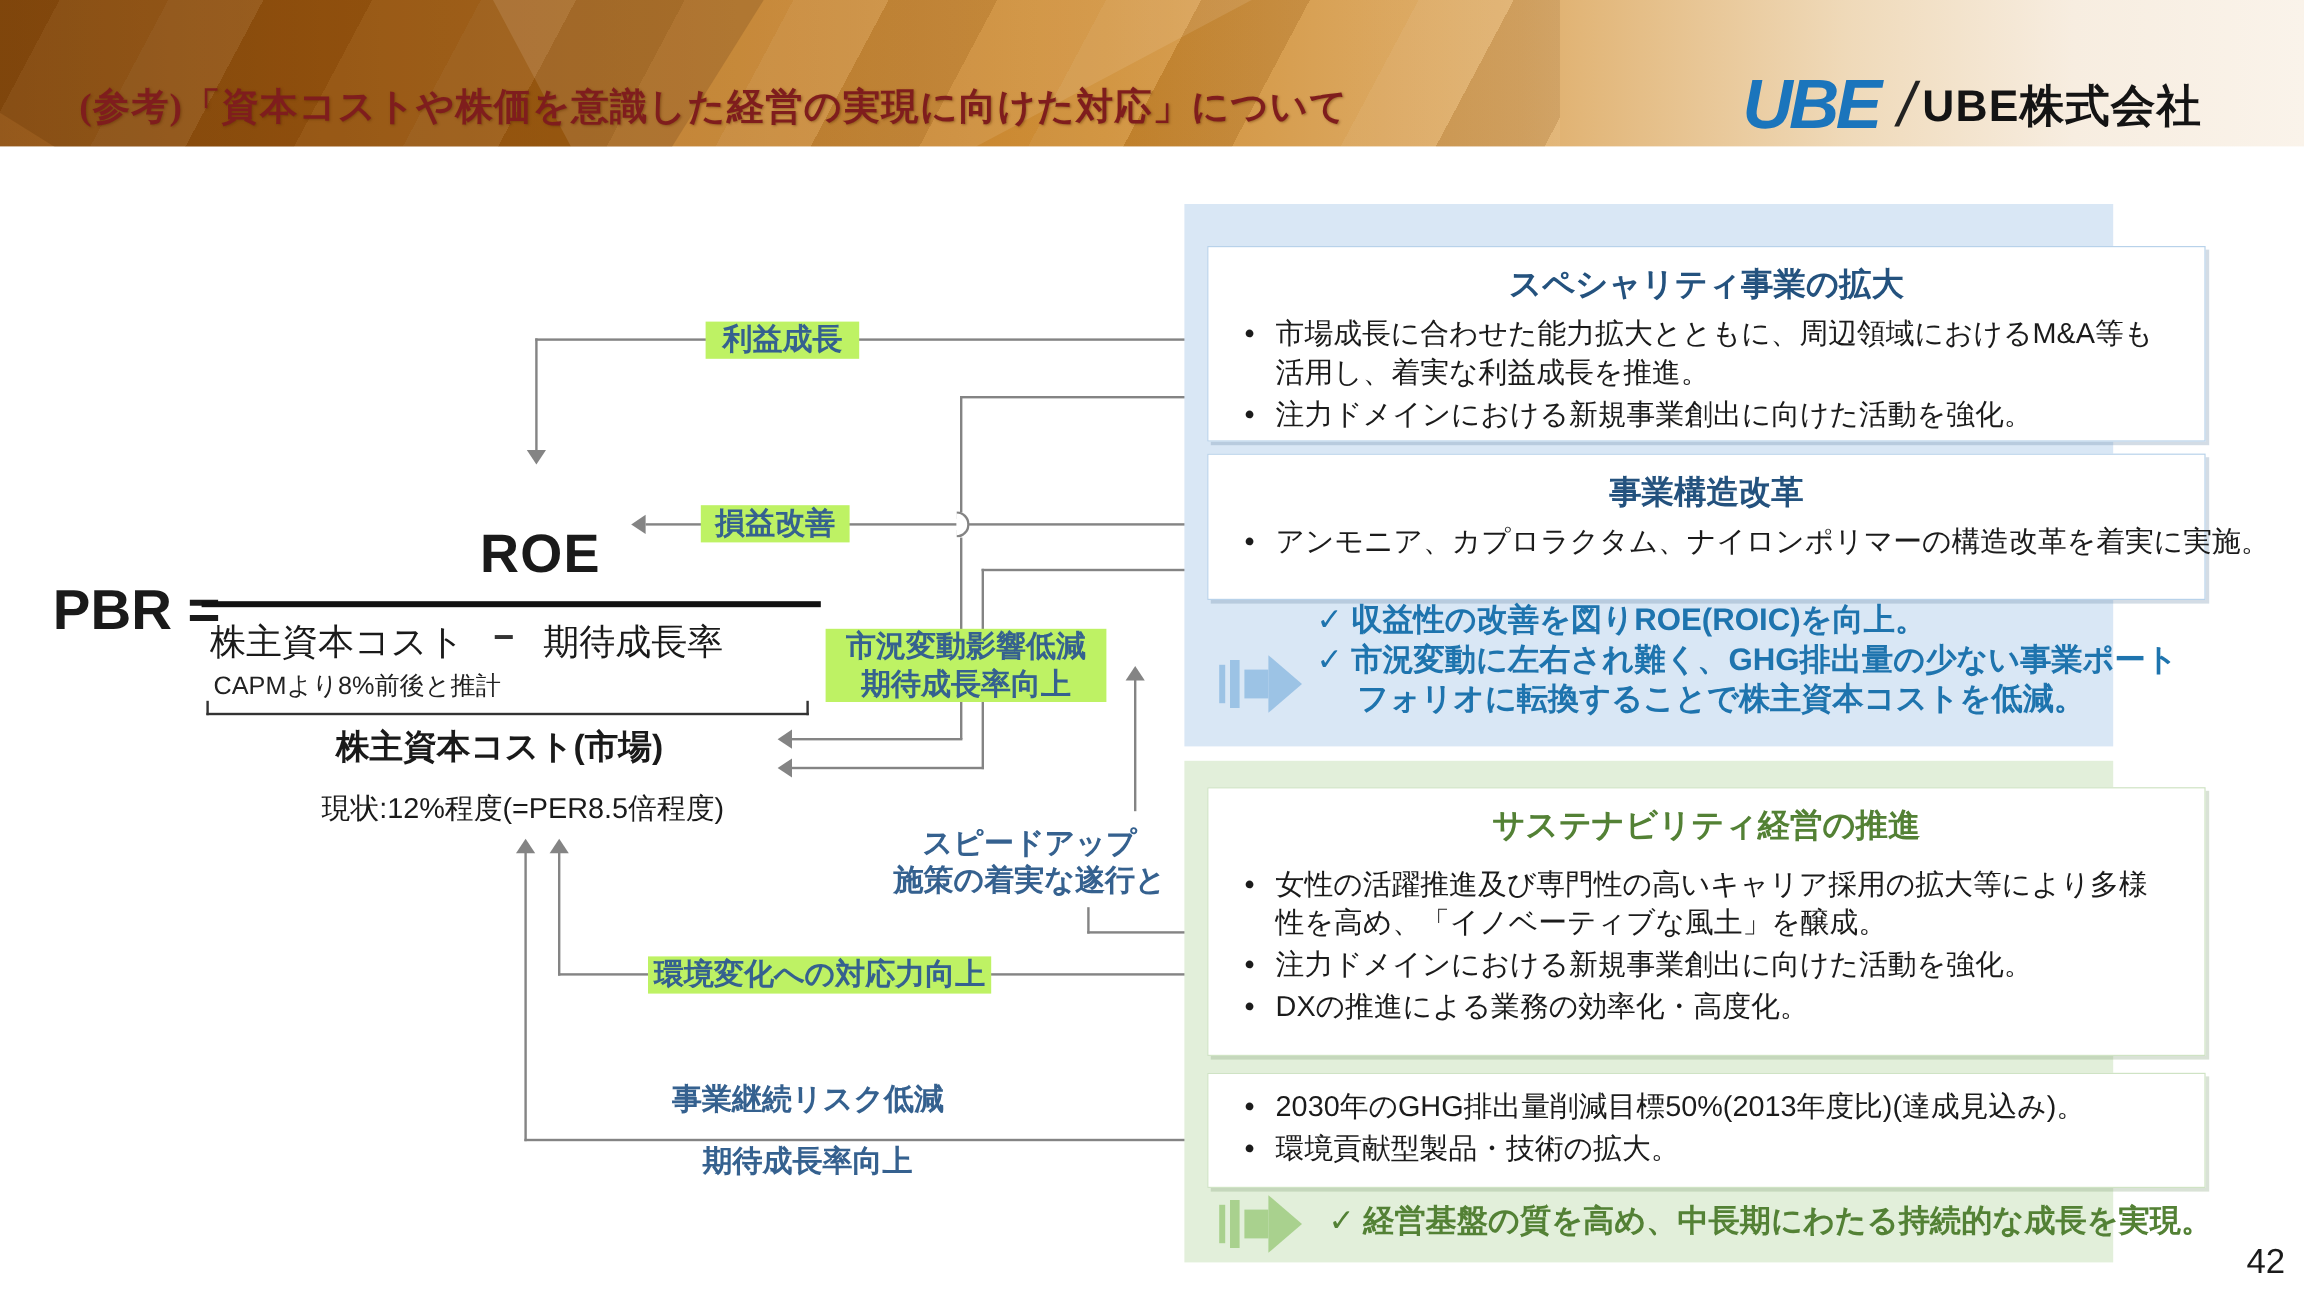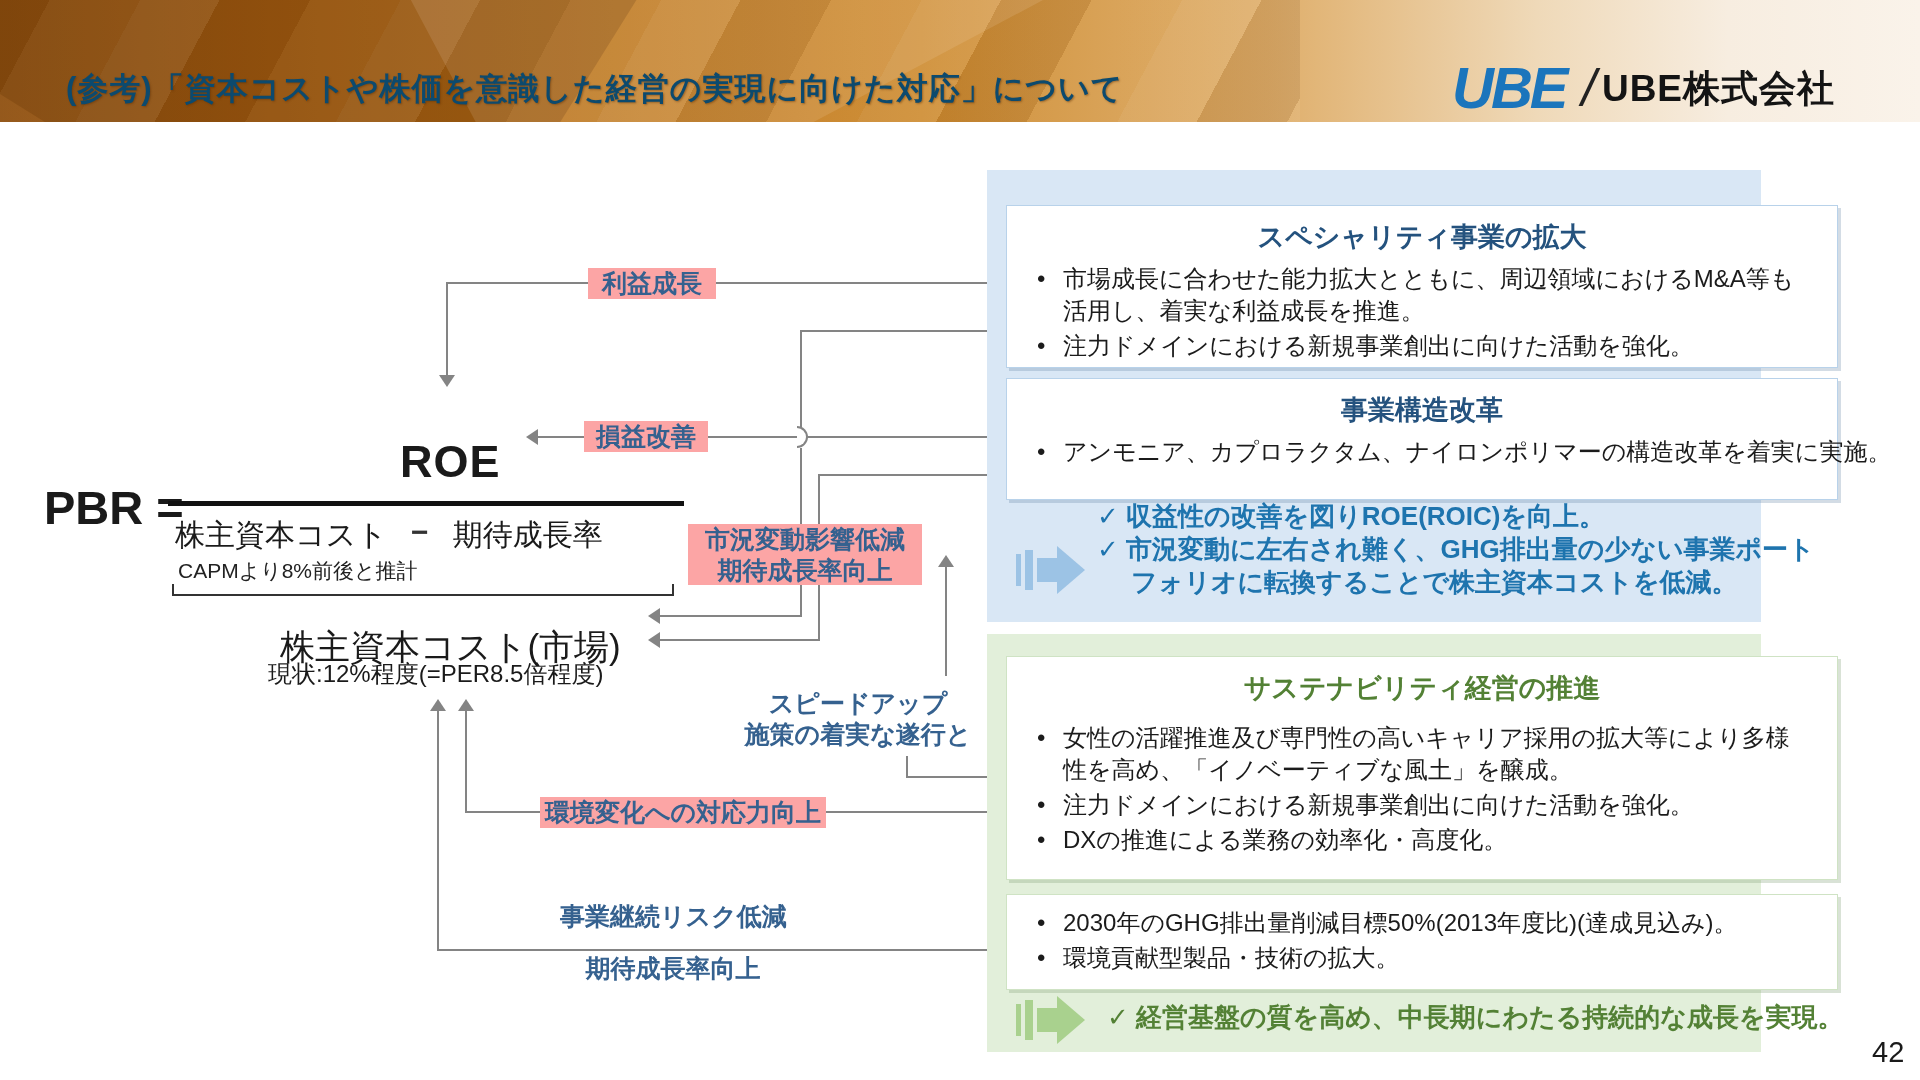--- a/index.html
+++ b/index.html
@@ -7,46 +7,46 @@
   body { font-family:"Liberation Sans","DejaVu Sans",sans-serif; background:#ffffff; position:relative; overflow:hidden; }
   #slide { position:absolute; left:0; top:0; width:1920px; height:1080px; background:#ffffff; }
 
   
   #header { position:absolute; left:0; top:0; width:1920px; height:122px;
     background:linear-gradient(90deg,#8f5010 0%,#a85f12 14%,#bc7418 32%,#cd8a2e 48%,#dfae6a 66%,#efd9b8 80%,#f7ede0 90%,#faf3ea 100%); overflow:hidden; }
   #header .sheen { position:absolute; left:-200px; top:-340px; width:1500px; height:900px;
     background:repeating-linear-gradient(118deg, rgba(255,255,255,0.10) 0 70px, rgba(90,45,5,0.12) 70px 150px, rgba(255,255,255,0.05) 150px 230px); transform:rotate(0deg); }
   #header .tri1 { position:absolute; left:-120px; top:-220px; width:700px; height:420px; background:rgba(105,55,8,0.30); transform:rotate(32deg); }
   #header .tri2 { position:absolute; left:420px; top:-260px; width:700px; height:380px; background:rgba(255,240,220,0.12); transform:rotate(-28deg); }
-  #slide-title { position:absolute; left:66px; top:68px; font-size:31px; font-weight:bold; color:#0c4a6e; letter-spacing:1px; text-shadow:1px 1px 2px rgba(90,45,5,0.45); white-space:nowrap; }
+  #slide-title { position:absolute; left:66px; top:68px; font-size:31px; font-weight:bold; color:#7f1d1d; letter-spacing:1px; text-shadow:1px 1px 2px rgba(90,45,5,0.45); white-space:nowrap;font-family:Liberation Serif, serif; }
   #logo { position:absolute; left:1452px; top:58px; height:60px; display:flex; align-items:center; }
   #logo .mark { font-size:58px; font-weight:bold; font-style:italic; color:var(--logo-blue); letter-spacing:-3px; line-height:1; }
   #logo .divider { font-size:52px; font-weight:300; color:#222; margin:0 6px 0 16px; line-height:1; font-style:italic; }
   #logo .company { font-size:37px; font-weight:bold; color:#141414; letter-spacing:1px; line-height:1; }
 
   
   .hline { position:absolute; height:2px; background:var(--arrow-gray); }
   .vline { position:absolute; width:2px;  background:var(--arrow-gray); }
   .tri-down  { position:absolute; width:0; height:0; border-left:8px solid transparent; border-right:8px solid transparent; border-top:12px solid var(--arrow-gray); }
   .tri-left  { position:absolute; width:0; height:0; border-top:8px solid transparent; border-bottom:8px solid transparent; border-right:12px solid var(--arrow-gray); }
   .tri-up    { position:absolute; width:0; height:0; border-left:8px solid transparent; border-right:8px solid transparent; border-bottom:12px solid var(--arrow-gray); }
   .hop { position:absolute; width:11px; height:22px; border:2px solid var(--arrow-gray); border-left:none; border-radius:0 11px 11px 0; background:#fff; }
 
-  .flow-label { position:absolute; color:var(--label-blue); font-weight:bold; font-size:25px; text-align:center; background:#fca5a5; line-height:1.22; white-space:nowrap; z-index:5; }
+  .flow-label { position:absolute; color:var(--label-blue); font-weight:bold; font-size:25px; text-align:center; background:#bef264; line-height:1.22; white-space:nowrap; z-index:5; }
 
   
   .formula-text { position:absolute; color:#1a1a1a; white-space:nowrap; }
   #pbr-lhs { left:44px; top:480px; font-size:47px; font-weight:bold; }
   #roe { left:400px; top:436px; font-size:45px; font-weight:bold; letter-spacing:1px; }
   #frac-bar { position:absolute; left:168px; top:501px; width:516px; height:5px; background:#111; }
   #denominator { position:absolute; left:175px; top:515px; display:flex; gap:24px; font-size:30px; color:#1a1a1a; white-space:nowrap; }
   #denominator .minus { font-weight:bold; color:#333; }
   #capm-note { left:178px; top:557px; font-size:21px; color:#222; }
   #underbrace { position:absolute; left:172px; top:584px; width:502px; height:12px; border-left:2px solid #333; border-right:2px solid #333; border-bottom:2px solid #333; }
-  #market-cost { left:280px; top:624px; font-size:35px; font-weight:normal; }
+  #market-cost { left:280px; top:604px; font-size:28px; font-weight:bold; }
   #market-note { left:268px; top:658px; font-size:24px; color:#1a1a1a; }
 
   
   .panel { position:absolute; left:987px; width:774px; }
   #panel-blue  { top:170px; height:452px; background:var(--panel-blue); }
   #panel-green { top:634px; height:418px; background:var(--panel-green); }
   .white-box { position:absolute; left:19px; width:832px; background:#ffffff; }
   #panel-blue .white-box { border:1px solid var(--box-border-blue); box-shadow:3px 3px 0 rgba(110,140,170,0.30); }
   #panel-green .white-box { border:1px solid #cfe3c4; box-shadow:3px 3px 0 rgba(130,160,120,0.30); }
   .box-title { text-align:center; font-weight:bold; font-size:27px; padding-top:13px; }

